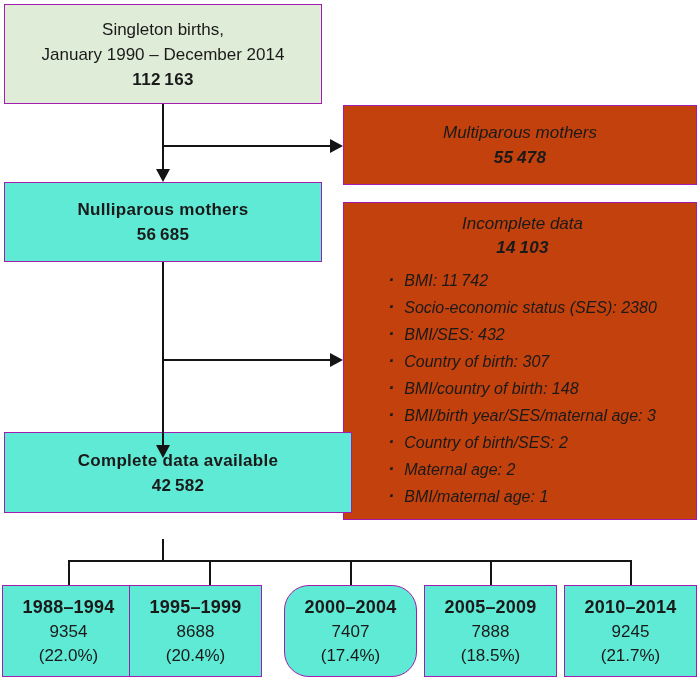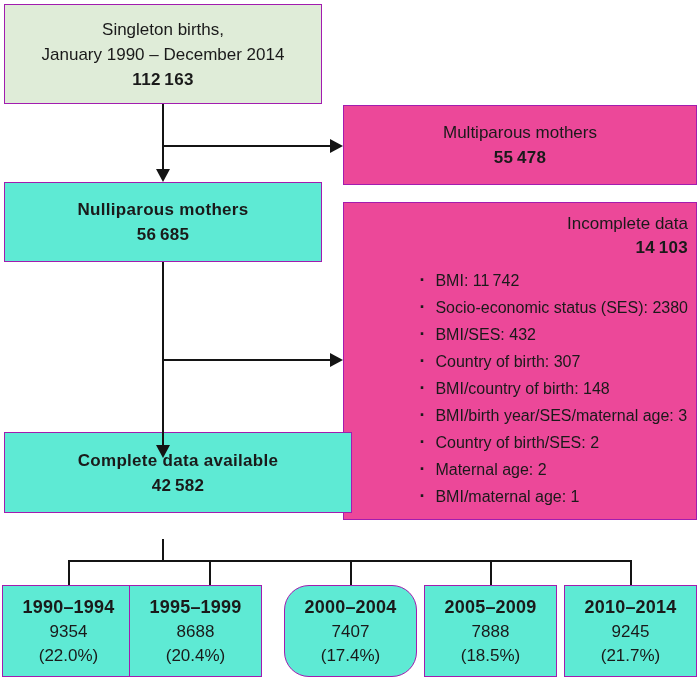--- a/index.html
+++ b/index.html
@@ -17,30 +17,30 @@
     position: absolute;
     box-sizing: border-box;
     border: 1px solid #a21caf;
     display: flex;
     flex-direction: column;
     justify-content: center;
     align-items: center;
     text-align: center;
   }
   .green { background: #dfecd8; }
-  .blue  { background: #ec4899; }
+  .blue  { background: #c2410c; font-style: italic; }
   .pink  { background: #5eead4; }
 
   .bl { font-size: 17px; line-height: 25px; }
   .value { font-weight: 700; letter-spacing: 0.3px; }
 
   
   .incomplete {
     justify-content: flex-start;
-    align-items: flex-end;
+    align-items: center;
     text-align: left;
     padding: 9px 8px 8px 13px;
   }
   .incomplete .bl { line-height: 24px; }
   .ilist {
     list-style: none;
     margin: 7px 0 0 0;
     padding: 0;
   }
   .ilist li {
@@ -139,21 +139,21 @@
         </li>
     </ul>
   </div>
 
   <div class="box pink" style="left:4px; top:432px; width:348px; height:81px;">
     <div class="bl value">Complete data available</div>
     <div class="bl value">42 582</div>
   </div>
 
   <div class="box pink cohort" style="left:2px; top:585px; width:133px; height:92px;">
-    <div class="years">1990–1994</div>
+    <div class="years">1988–1994</div>
     <div class="bl">9354</div>
     <div class="bl">(22.0%)</div>
   </div>
   <div class="box pink cohort" style="left:129px; top:585px; width:133px; height:92px;">
     <div class="years">1995–1999</div>
     <div class="bl">8688</div>
     <div class="bl">(20.4%)</div>
   </div>
   <div class="box pink cohort" style="left:284px; top:585px; width:133px; height:92px;border-radius:25px;">
     <div class="years">2000–2004</div>

